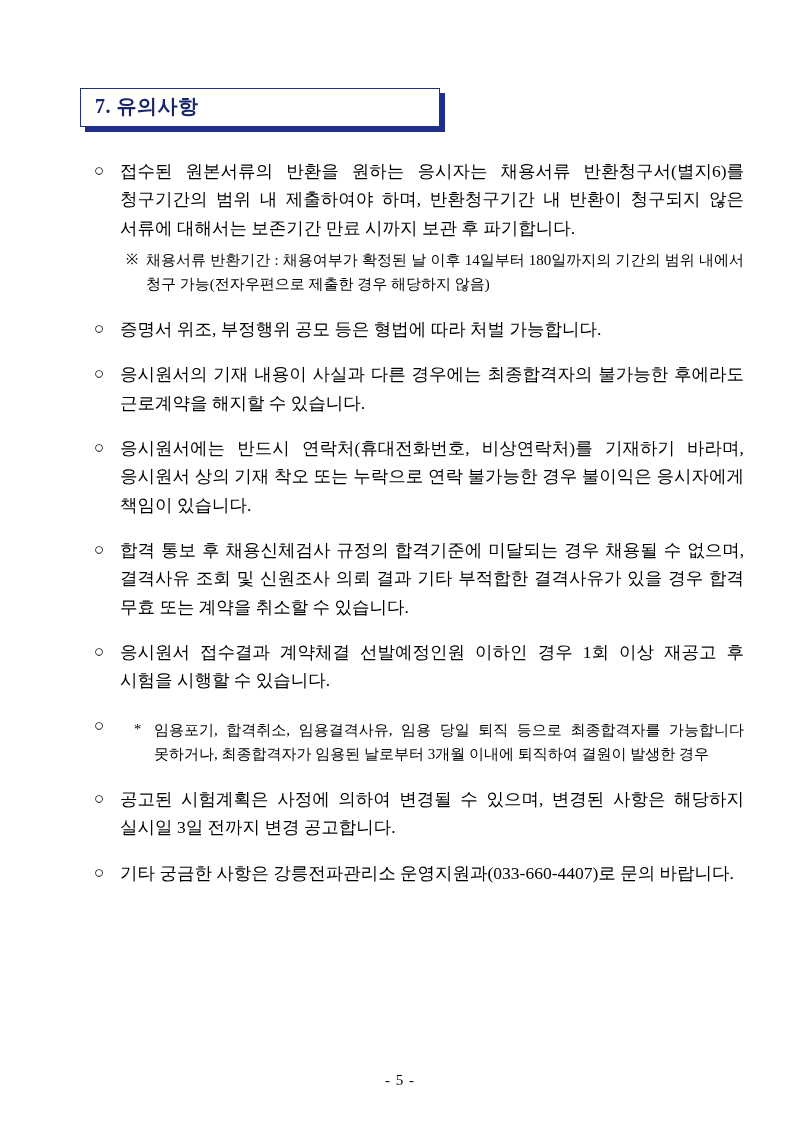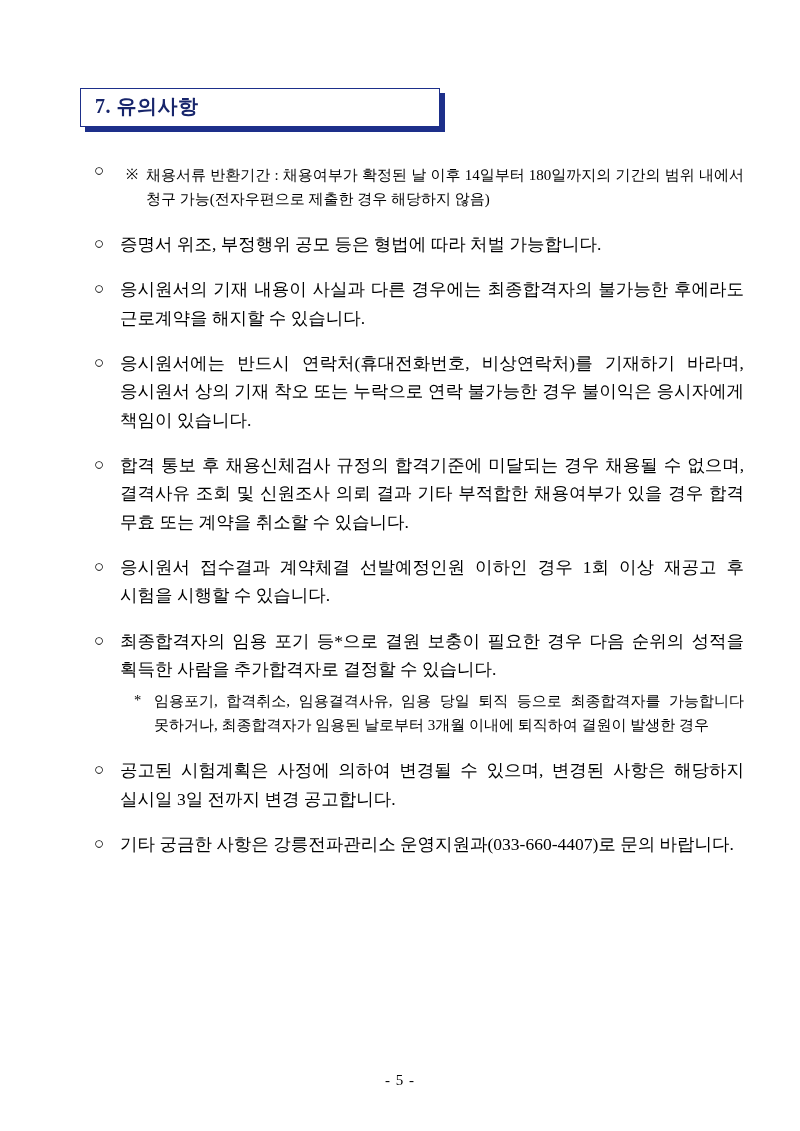--- a/index.html
+++ b/index.html
@@ -126,20 +126,21 @@
     <div class="box">
       <div class="title">7. 유의사항</div>
     </div>
   </div>
 
   <div class="items">
 
     <div class="item">
       <div class="marker">○</div>
       <div class="body">
+        <div class="para">접수된 원본서류의 반환을 원하는 응시자는 채용서류 반환청구서(별지6)를 청구기간의 범위 내 제출하여야 하며, 반환청구기간 내 반환이 청구되지 않은 서류에 대해서는 보존기간 만료 시까지 보관 후 파기합니다.</div>
         <div class="subnote">
           <div class="smarker">※</div>
           <div class="stext">채용서류 반환기간 : 채용여부가 확정된 날 이후 14일부터 180일까지의 기간의 범위 내에서 청구 가능(전자우편으로 제출한 경우 해당하지 않음)</div>
         </div>
       </div>
     </div>
 
     <div class="item">
       <div class="marker">○</div>
       <div class="body">
@@ -157,35 +158,34 @@
     <div class="item">
       <div class="marker">○</div>
       <div class="body">
         <div class="para">응시원서에는 반드시 연락처(휴대전화번호, 비상연락처)를 기재하기 바라며, 응시원서 상의 기재 착오 또는 누락으로 연락 불가능한 경우 불이익은 응시자에게 책임이 있습니다.</div>
       </div>
     </div>
 
     <div class="item">
       <div class="marker">○</div>
       <div class="body">
-        <div class="para">합격 통보 후 채용신체검사 규정의 합격기준에 미달되는 경우 채용될 수 없으며, 결격사유 조회 및 신원조사 의뢰 결과 기타 부적합한 채용여부가 있을 경우 합격 무효 또는 계약을 취소할 수 있습니다.</div>
+        <div class="para">합격 통보 후 채용신체검사 규정의 합격기준에 미달되는 경우 채용될 수 없으며, 결격사유 조회 및 신원조사 의뢰 결과 기타 부적합한 결격사유가 있을 경우 합격 무효 또는 계약을 취소할 수 있습니다.</div>
       </div>
     </div>
 
     <div class="item">
       <div class="marker">○</div>
       <div class="body">
         <div class="para">응시원서 접수결과 계약체결 선발예정인원 이하인 경우 1회 이상 재공고 후 시험을 시행할 수 있습니다.</div>
       </div>
     </div>
 
     <div class="item">
       <div class="marker">○</div>
       <div class="body">
-        <div class="para">최종합격자의 임용 포기 등*으로 결원 보충이 필요한 경우 다음 순위의 성적을 획득한 사람을 추가합격자로 결정할 수 있습니다.</div>
         <div class="subnote star">
           <div class="smarker">*</div>
           <div class="stext">임용포기, 합격취소, 임용결격사유, 임용 당일 퇴직 등으로 최종합격자를 가능합니다 못하거나, 최종합격자가 임용된 날로부터 3개월 이내에 퇴직하여 결원이 발생한 경우</div>
         </div>
       </div>
     </div>
 
     <div class="item">
       <div class="marker">○</div>
       <div class="body">

